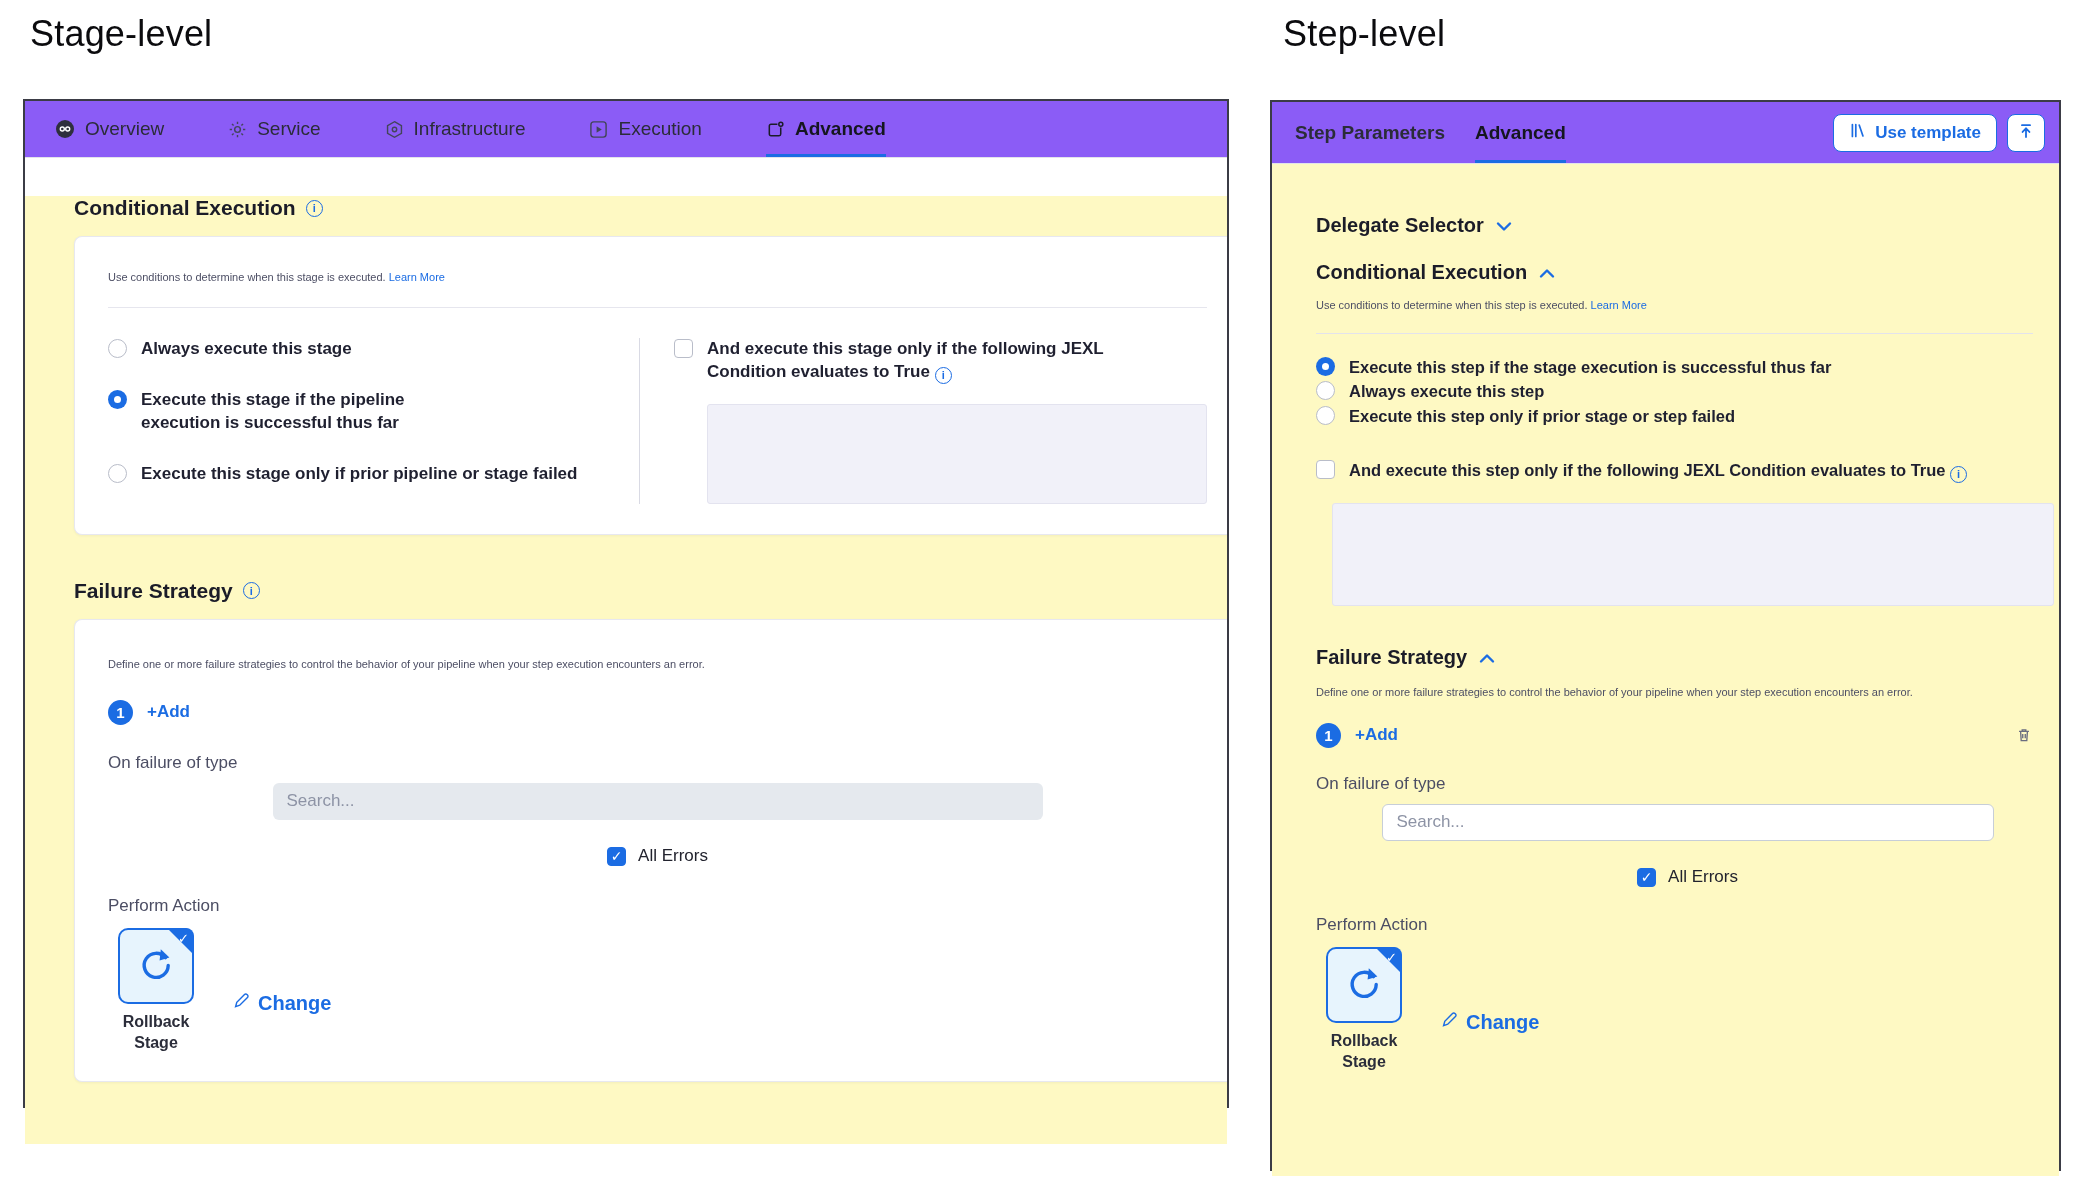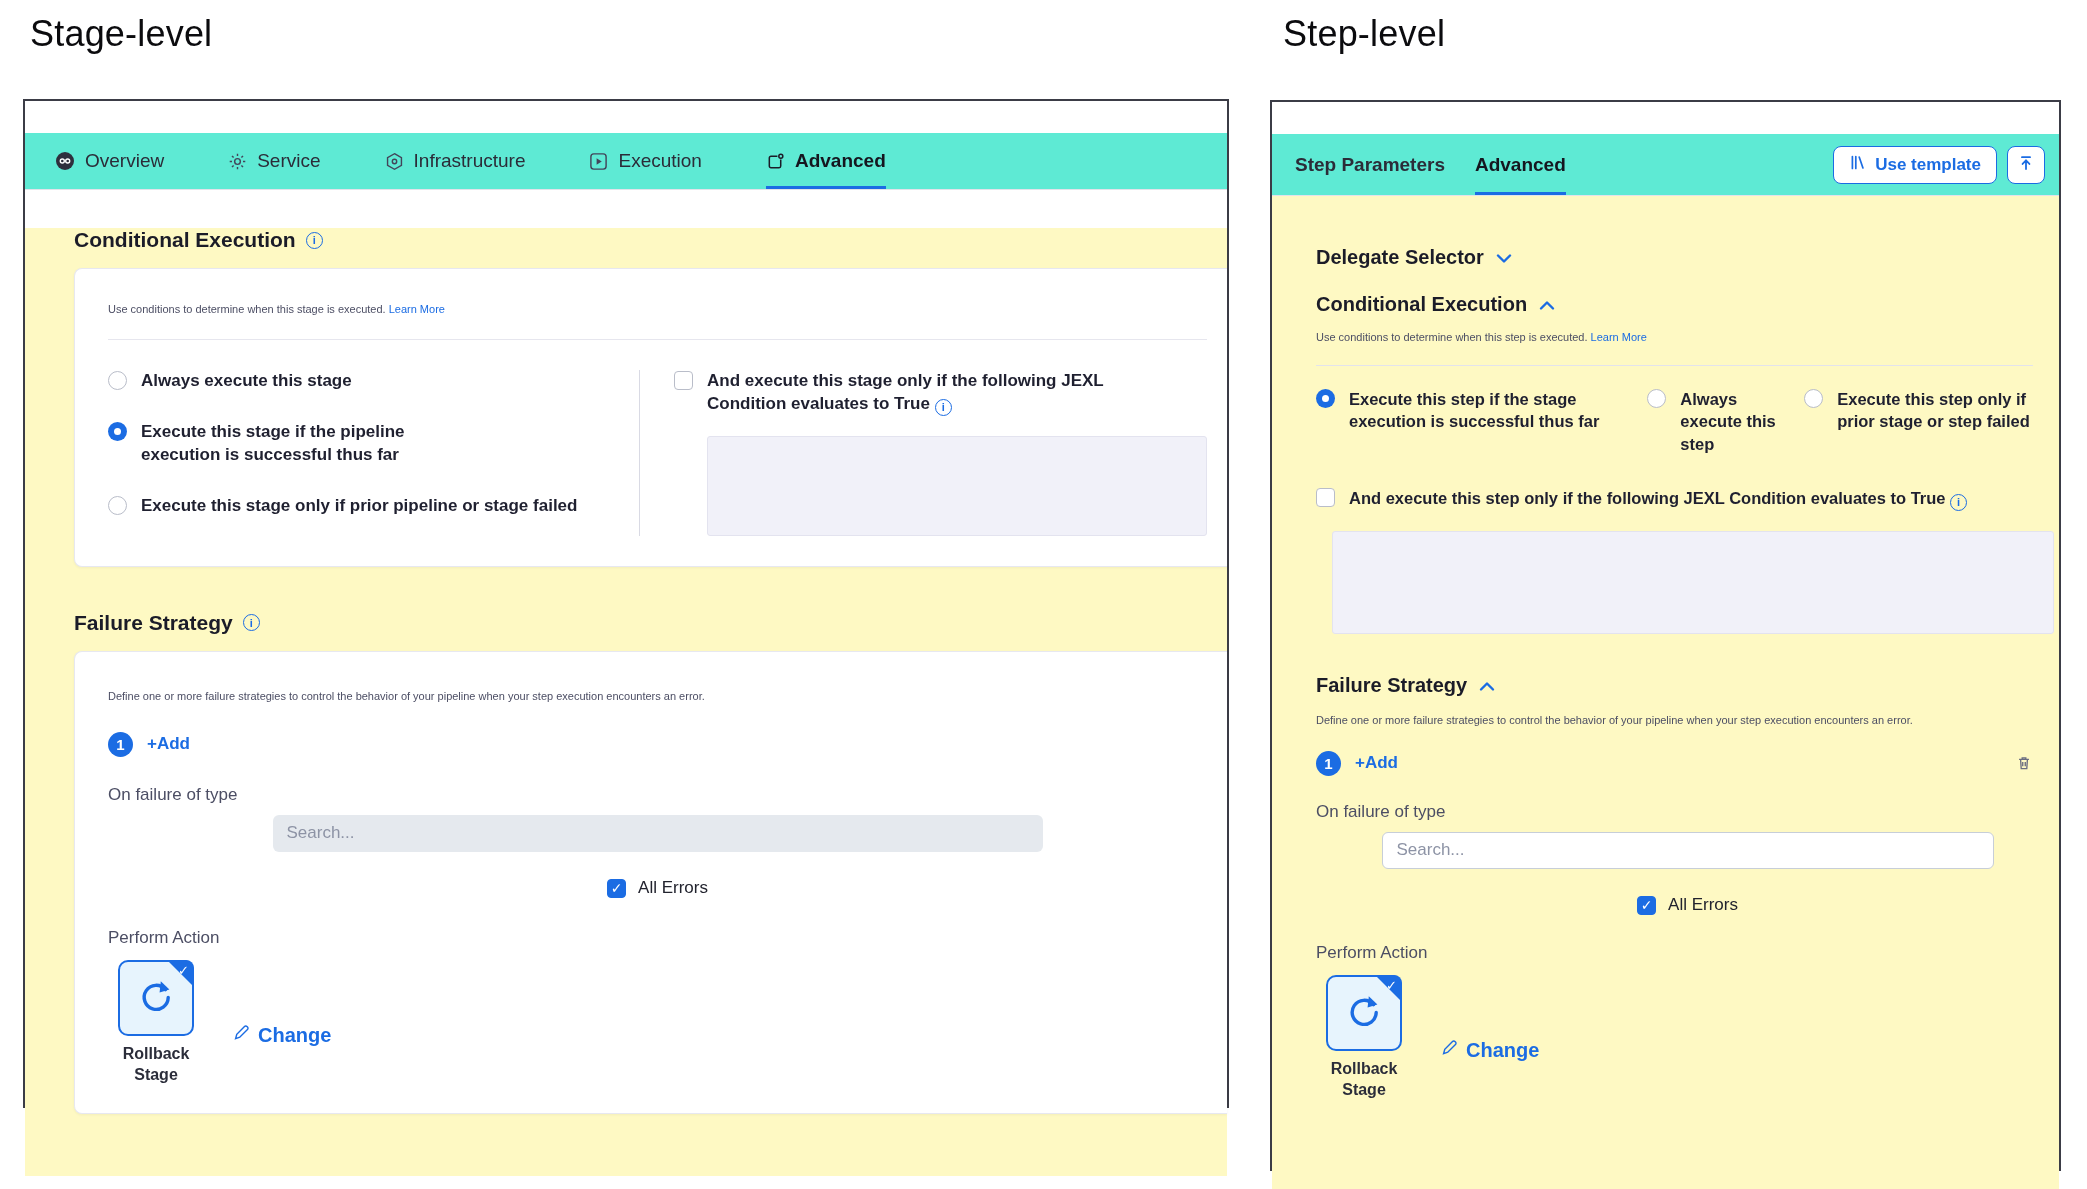--- a/index.html
+++ b/index.html
@@ -6,21 +6,21 @@
   html,body { width:2087px; height:1189px; background:#ffffff; overflow:hidden;
               font-family:"Liberation Sans","DejaVu Sans",sans-serif; }
   .sec-title { position:absolute; font-size:36px; font-weight:400; color:#0b0b0e; letter-spacing:.2px; }
   #title-stage { left:30px; top:13px; }
   #title-step  { left:1283px; top:13px; }
 
   .panel { position:absolute; background:#fff; border:2px solid #3b3c46; }
   #panel-stage { left:23px;  top:99px;  width:1206px; height:1009px; }
   #panel-step  { left:1270px; top:100px; width:791px;  height:1071px; }
 
-  .tabbar { background:#5eead4; border-bottom:1px solid #e2e3ea; display:flex; align-items:stretch;margin-top:32px; }
+  .tabbar { background:#8b5cf6; border-bottom:1px solid #e2e3ea; display:flex; align-items:stretch; }
   #panel-stage .tabbar { height:57px; padding-left:30px; gap:64px; }
   #panel-step  .tabbar { height:62px; padding:0 14px 0 23px; gap:30px; }
   .tab { display:flex; align-items:center; gap:10px; font-size:19px; color:#2b2c38;
          border-bottom:3px solid transparent; padding-top:3px; cursor:pointer; white-space:nowrap; }
   .tab.active { font-weight:700; color:#15161f; border-bottom-color:#1b6ce3; }
   .tab .ticon { display:inline-flex; }
 
   .content { background:#fef9c3; height:100%; }
   #panel-stage .content { height:calc(100% - 57px); }
   #panel-step  .content { height:calc(100% - 55px); overflow:hidden;padding-left:22px; }
@@ -94,21 +94,21 @@
   .btn-square { width:38px; height:38px; border:1.5px solid #1b6ce3; border-radius:8px; background:#fff;
                 display:flex; align-items:center; justify-content:center; cursor:pointer; }
 
   .step-pad { padding-left:22px; }
   .h-collapse { display:flex; align-items:center; gap:12px; font-size:20px; font-weight:700; color:#1b1c28;
                 cursor:pointer; }
   #ds-row { margin-top:50px; }
   #ce-row-step { margin-top:24px; }
   #ce-desc-step { margin-top:15px; }
   .hr-step { border:none; border-top:1px solid #e3e3ec; margin:22px 26px 0 22px; }
-  .opts-step { display:flex; flex-direction:row; gap:18px; margin-top:22px; }
+  .opts-step { display:flex; flex-direction:column; gap:2px; margin-top:22px; }
   .opts-step .opt-label { font-size:16.5px; }
   #jexl-row-step { margin-top:32px; }
   #jexl-step { margin:20px 26px 0 38px; width:722px; height:103px; }
   #fs-row-step { margin-top:40px; }
   #fs-desc-step { margin-top:15px; width:724px; line-height:1.55; }
   .badge-row-step { display:flex; align-items:center; margin:22px 26px 0 22px; }
   .trash-btn { margin-left:auto; display:flex; cursor:pointer; }
   #off-label-step { margin-top:26px; }
   #pa-label-step { margin-top:28px; }
 </style>

